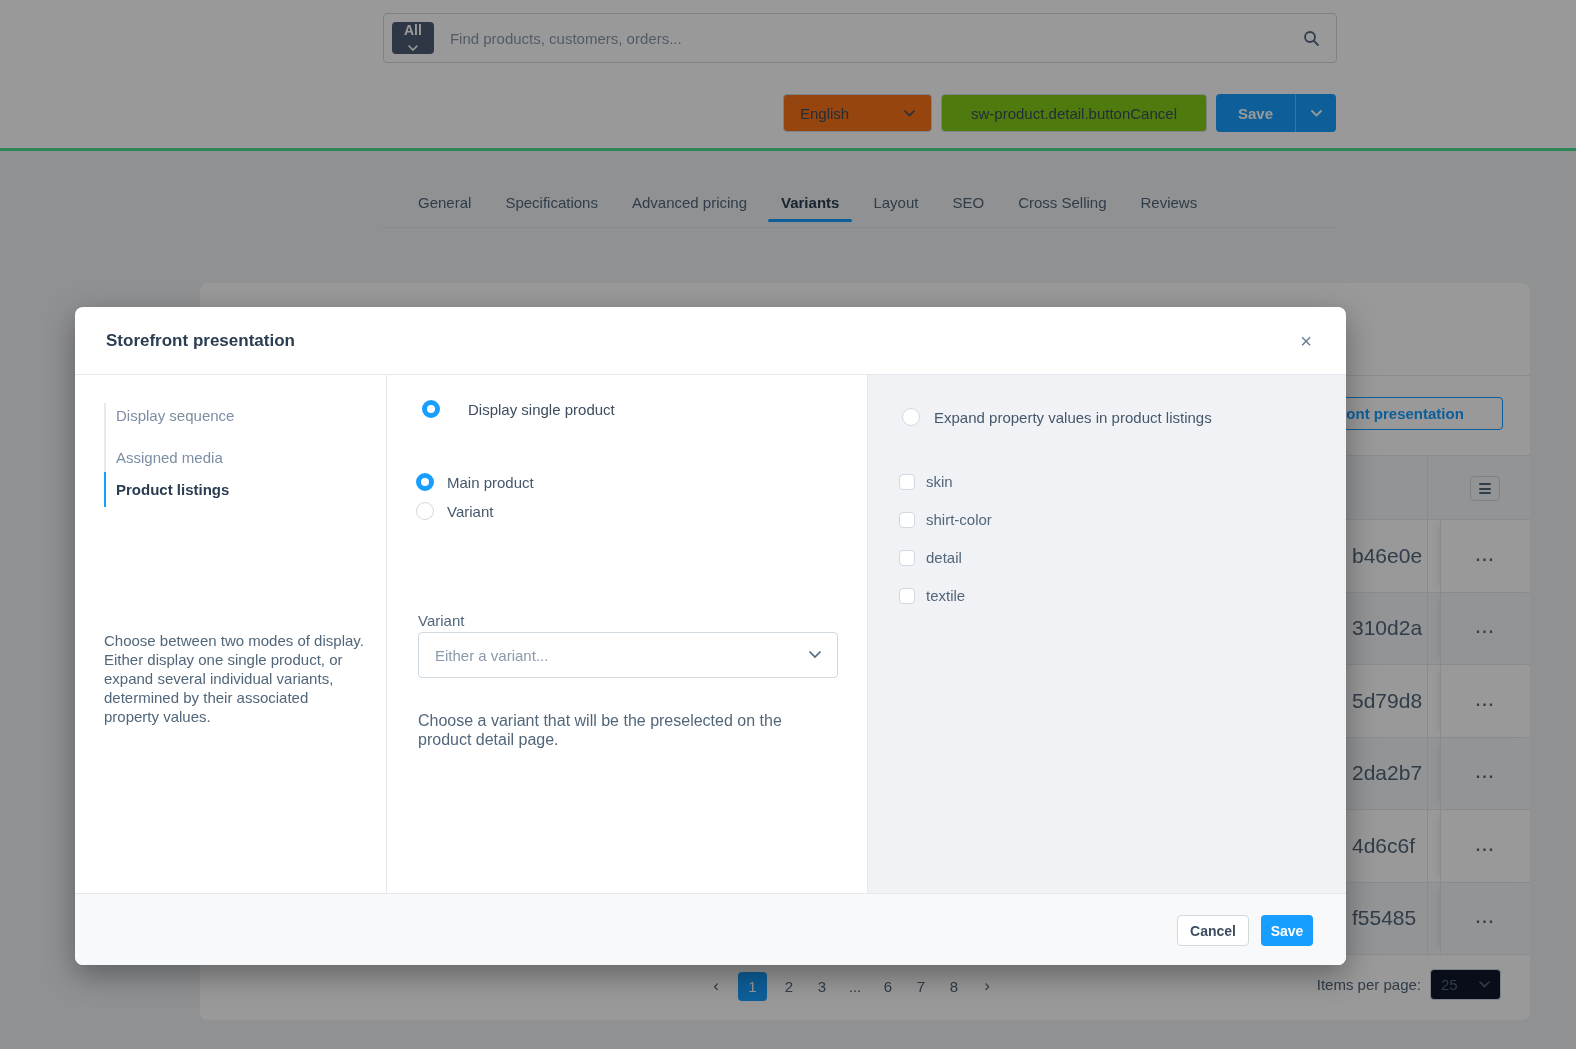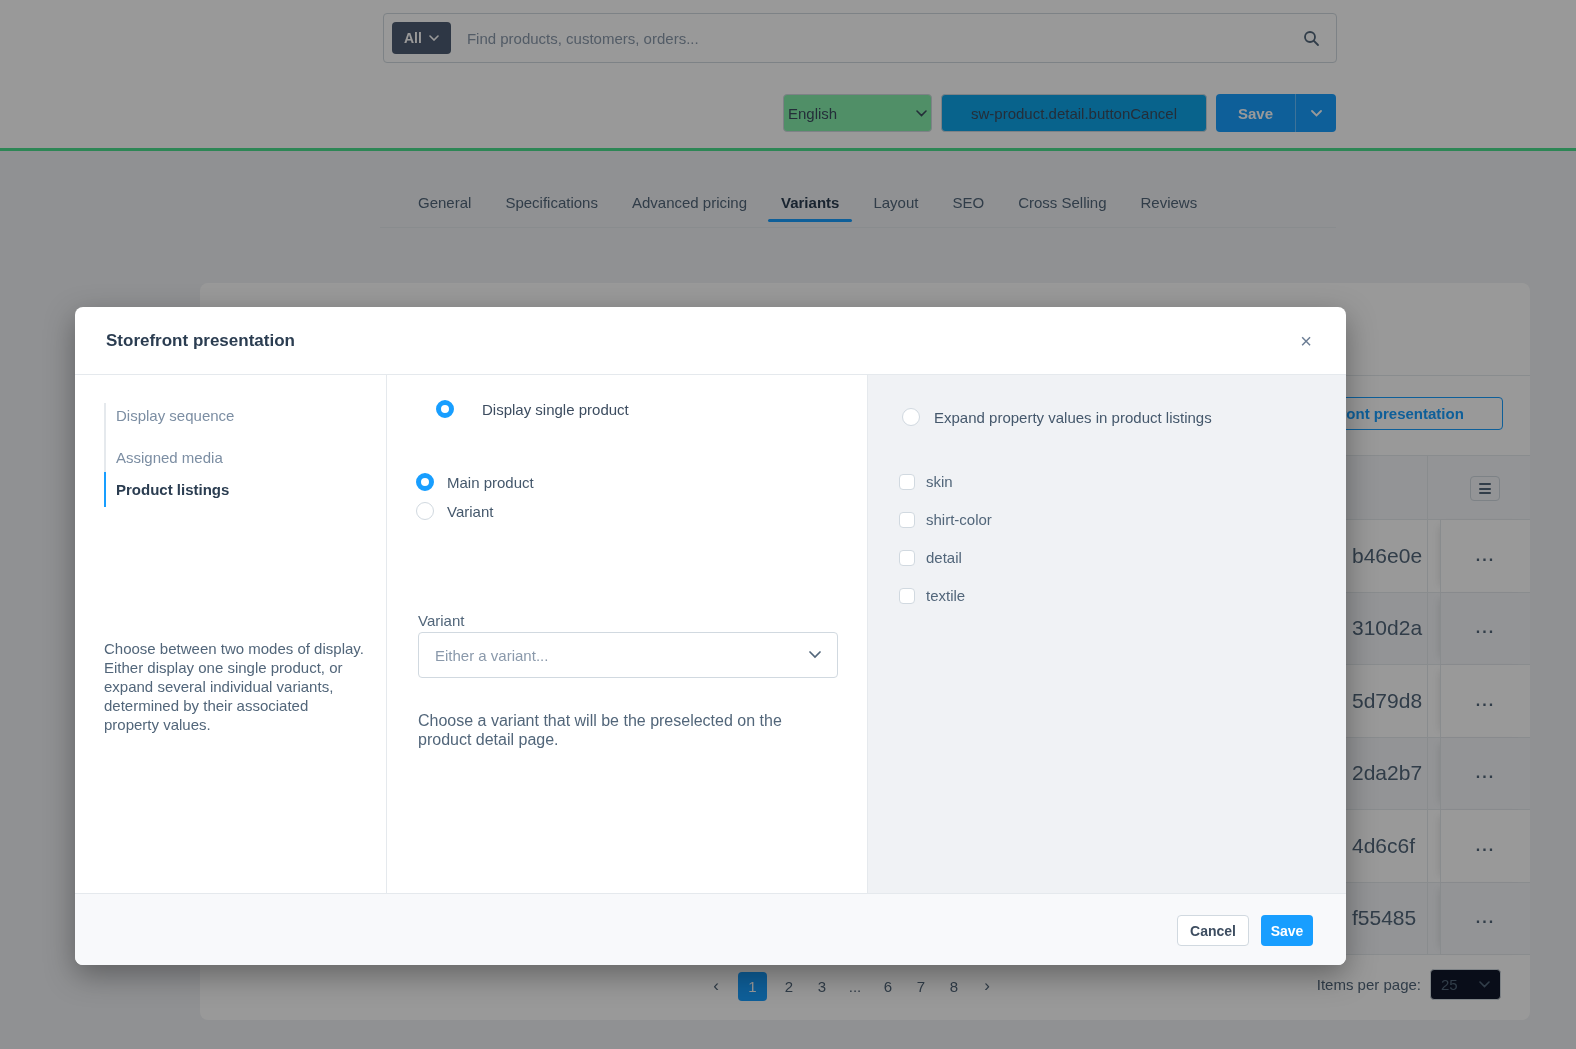--- a/index.html
+++ b/index.html
@@ -17,26 +17,26 @@
   }
   *{box-sizing:border-box;margin:0;padding:0;}
   body{font-family:"Liberation Sans", sans-serif;background:#fff;}
   .root{position:relative;width:1576px;height:1049px;overflow:hidden;background:#fff;}
   .abs{position:absolute;}
 
   
   .page-content-bg{left:0;top:151px;right:0;bottom:0;background:var(--bg-gray);}
   .top-header{left:0;top:0;width:1576px;height:151px;background:#fff;border-bottom:3px solid var(--green);}
   .searchbar{left:383px;top:13px;width:954px;height:50px;background:#fff;border:1px solid var(--border);border-radius:4px;display:flex;align-items:center;}
-  .scope-chip{margin-left:8px;height:32px;background:var(--chip);color:#fff;border-radius:4px;display:flex;align-items:center;gap:7px;padding:0 12px;font-size:14px;font-weight:700;}
+  .scope-chip{margin-left:8px;height:32px;background:var(--chip);color:#fff;border-radius:4px;display:flex;align-items:center;gap:7px;padding:0 12px;font-size:14px;font-weight:700;flex-direction:column;}
   .search-ph{margin-left:16px;font-size:15px;color:var(--muted);}
   .search-icon{margin-left:auto;margin-right:16px;display:flex;}
   .smart-title{left:382px;top:100px;font-size:20px;font-weight:700;color:var(--text-dark);}
-  .sel-english{left:783px;top:94px;width:149px;height:38px;border:1px solid var(--border);border-radius:4px;background:#86efac;display:flex;align-items:center;justify-content:space-between;padding:0 4px;font-size:15px;color:#3d4d60;}
-  .btn-cancelkey{left:941px;top:94px;width:266px;height:38px;border:1px solid var(--border);border-radius:4px;background:#0ea5e9;display:flex;align-items:center;justify-content:center;font-size:15px;color:#3d4d60;}
+  .sel-english{left:783px;top:94px;width:149px;height:38px;border:1px solid var(--border);border-radius:4px;background:#f97316;display:flex;align-items:center;justify-content:space-between;padding:0 16px;font-size:15px;color:#3d4d60;}
+  .btn-cancelkey{left:941px;top:94px;width:266px;height:38px;border:1px solid var(--border);border-radius:4px;background:#84cc16;display:flex;align-items:center;justify-content:center;font-size:15px;color:#3d4d60;}
   .btn-save-split{left:1216px;top:94px;width:120px;height:38px;border-radius:4px;background:var(--primary);display:flex;color:#fff;overflow:hidden;}
   .btn-save-main{width:80px;display:flex;align-items:center;justify-content:center;font-size:15px;font-weight:600;border-right:1px solid rgba(255,255,255,.35);}
   .btn-save-arrow{flex:1;display:flex;align-items:center;justify-content:center;}
   .tabs-row{left:418px;top:194px;display:flex;gap:34px;height:33px;align-items:flex-start;}
   .tab{font-size:15px;color:var(--text);position:relative;white-space:nowrap;padding-bottom:2px;}
   .tab.active{color:var(--text-dark);font-weight:600;}
   .tab.active::after{content:"";position:absolute;left:-13px;right:-13px;bottom:-9px;height:3px;background:var(--primary);border-radius:2px;}
   .tabs-divider{left:380px;top:227px;width:956px;height:1px;background:var(--border-light);}
 
   .card{left:200px;top:283px;width:1330px;height:737px;background:#fff;border-radius:8px;}
@@ -71,21 +71,21 @@
   .m-left{position:absolute;left:0;top:0;bottom:0;width:312px;border-right:1px solid var(--border-light);background:#fff;}
   .m-mid{position:absolute;left:312px;top:0;bottom:0;width:481px;border-right:1px solid var(--border-light);background:#fff;}
   .m-right{position:absolute;left:793px;top:0;bottom:0;right:0;background:var(--bg-gray);}
   .m-band{position:absolute;left:312px;right:0;top:0;height:68px;background:var(--bg-gray);border-bottom:1px solid var(--border-light);}
   .m-band-mid-border{position:absolute;left:793px;top:0;height:68px;width:1px;background:var(--border-light);}
 
   .nav-rule{position:absolute;left:29px;top:28px;width:2px;height:104px;background:var(--border-light);}
   .nav-rule .active-seg{position:absolute;left:0;top:69px;width:2px;height:35px;background:var(--primary);}
   .nav-item{position:absolute;left:41px;font-size:15px;color:#7c8ea3;white-space:nowrap;}
   .nav-item.active{color:var(--text-dark);font-weight:600;}
-  .m-desc{position:absolute;left:29px;top:264px;width:260px;font-size:15px;line-height:19px;color:var(--text);}
+  .m-desc{position:absolute;left:29px;top:256px;width:260px;font-size:15px;line-height:19px;color:var(--text);}
 
   .radio{width:18px;height:18px;border-radius:50%;background:#fff;border:1px solid var(--border);flex:none;}
   .radio.checked{border:5px solid var(--primary);}
   .radio-row{position:absolute;display:flex;align-items:center;gap:14px;font-size:15px;color:#45586c;}
   .checkbox{width:16px;height:16px;border-radius:4px;background:#fff;border:1px solid var(--border);flex:none;}
   .check-row{position:absolute;display:flex;align-items:center;gap:11px;font-size:15px;color:var(--text);}
 
   .field-label{position:absolute;left:31px;top:237px;font-size:15px;color:var(--text);}
   .select-box{position:absolute;left:31px;top:257px;width:420px;height:46px;border:1px solid var(--border);border-radius:4px;background:#fff;display:flex;align-items:center;justify-content:space-between;padding:0 16px;}
   .select-ph{font-size:15px;color:var(--muted);}
@@ -252,21 +252,21 @@
         <span class="nav-item" style="top:32px;">Display sequence</span>
         <span class="nav-item" style="top:74px;">Assigned media</span>
         <span class="nav-item active" style="top:106px;">Product listings</span>
         <div class="m-desc">Choose between two modes of display. Either display one single product, or expand several individual variants, determined by their associated property values.</div>
       </div>
 
       <div class="m-band"></div>
       <div class="m-band-mid-border"></div>
 
       <div class="m-mid">
-        <div class="radio-row" style="left:49px;top:25px;gap:28px;">
+        <div class="radio-row" style="left:35px;top:25px;gap:28px;">
           <span class="radio checked"></span>
           <span style="color:#3d4d60;">Display single product</span>
         </div>
         <div class="radio-row" style="left:29px;top:98px;gap:13px;">
           <span class="radio checked"></span>
           <span>Main product</span>
         </div>
         <div class="radio-row" style="left:29px;top:127px;gap:13px;">
           <span class="radio"></span>
           <span>Variant</span>

